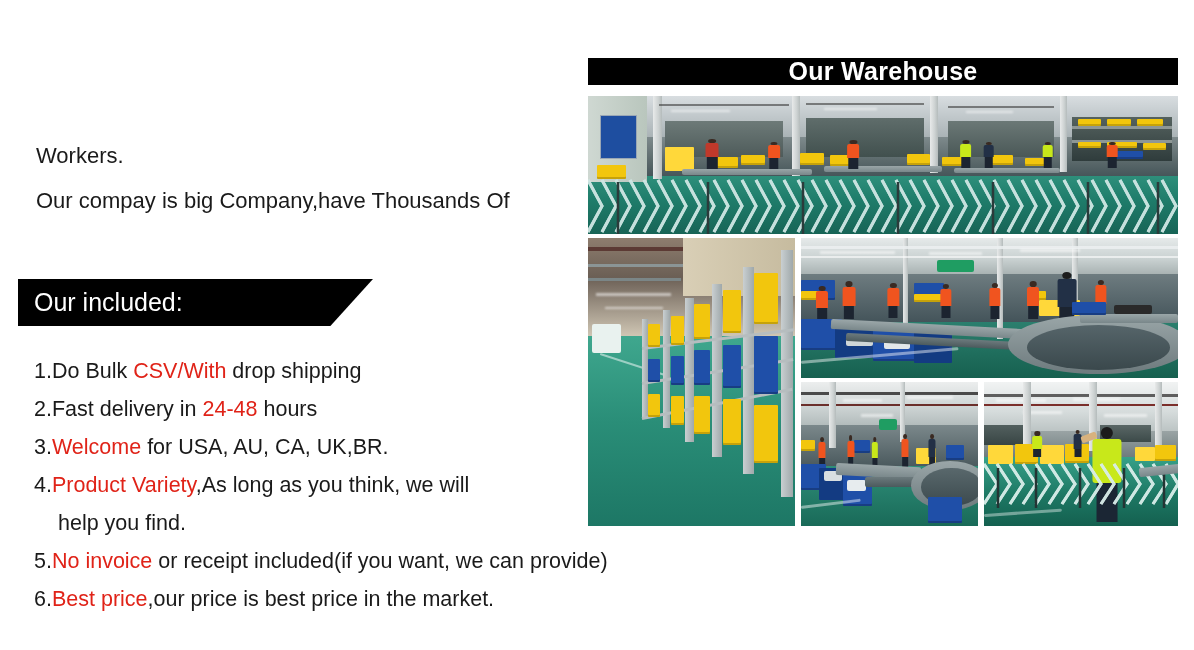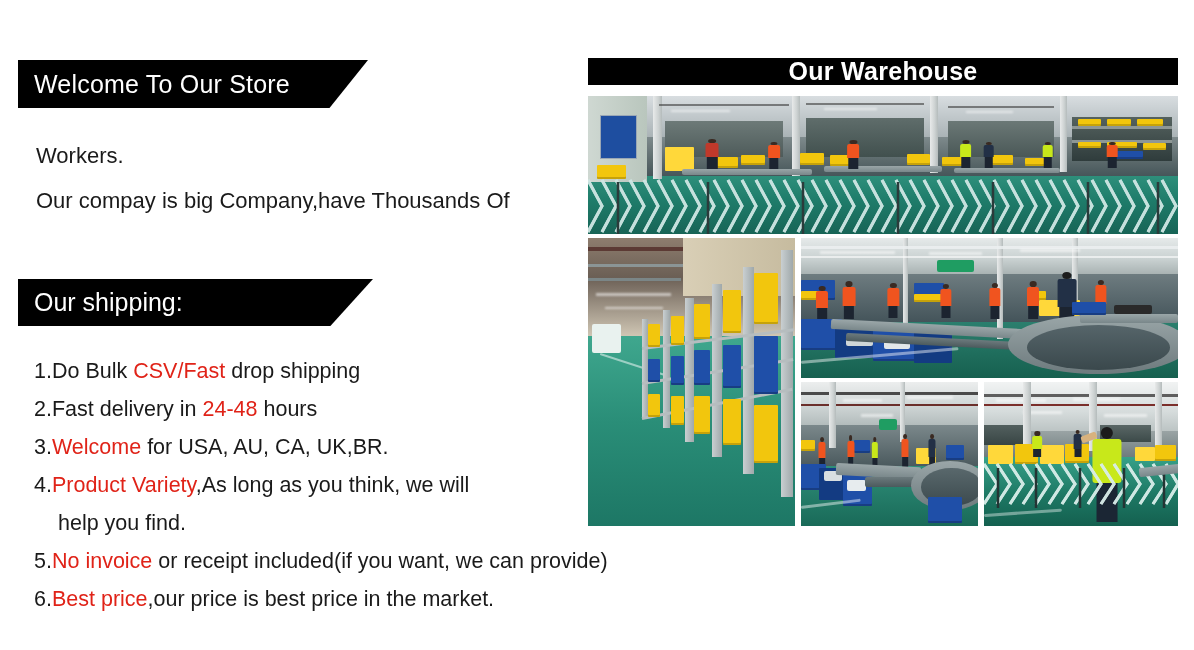--- a/index.html
+++ b/index.html
@@ -258,36 +258,33 @@
     border: 1px solid #9aa7b5;
   }
 </style>
 </head>
 <body>
 
 <div id="page">
 
   <div class="left-col">
 
-    <div class="banner banner-welcome">
-      <span class="banner-text">Welcome To Our Store</span>
-    </div>
 
     <div class="intro">
       <p>Workers.</p>
       <p>Our compay is big Company,have Thousands Of</p>
     </div>
 
     <div class="banner banner-advantage">
-      <span class="banner-text">Our shipping:</span>
+      <span class="banner-text">Our included:</span>
     </div>
 
     <div class="adv-list">
 
-      <div class="adv-item"><span class="num">1.</span><span>Do Bulk </span><span class="hl">CSV/Fast</span><span> drop shipping</span></div>
+      <div class="adv-item"><span class="num">1.</span><span>Do Bulk </span><span class="hl">CSV/With</span><span> drop shipping</span></div>
 
       <div class="adv-item"><span class="num">2.</span><span>Fast delivery in </span><span class="hl">24-48</span><span> hours</span></div>
 
       <div class="adv-item"><span class="num">3.</span><span></span><span class="hl">Welcome</span><span> for USA, AU, CA, UK,BR.</span></div>
 
       <div class="adv-item"><span class="num">4.</span><span></span><span class="hl">Product Variety</span><span>,As long as you think, we will</span></div>
       <div class="adv-sub">help you find.</div>
 
       <div class="adv-item"><span class="num">5.</span><span></span><span class="hl">No invoice</span><span> or receipt included(if you want, we can provide)</span></div>
 

